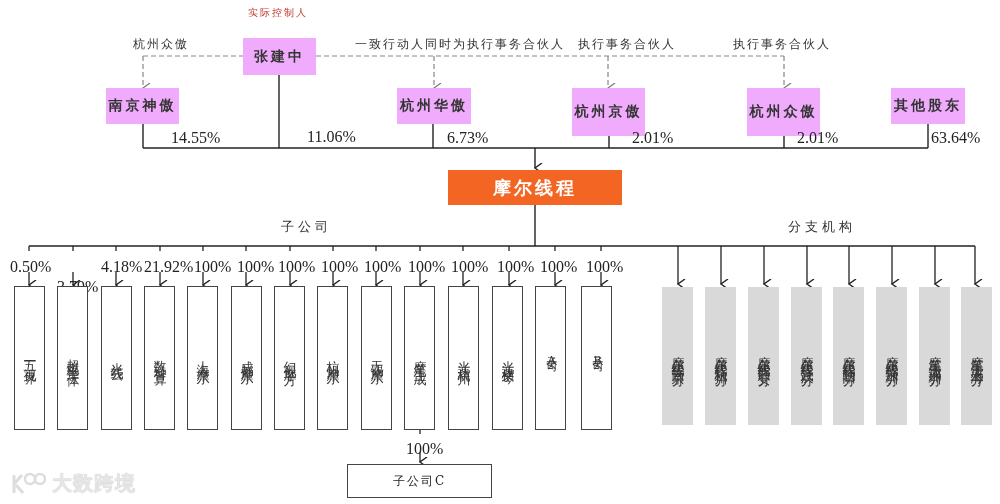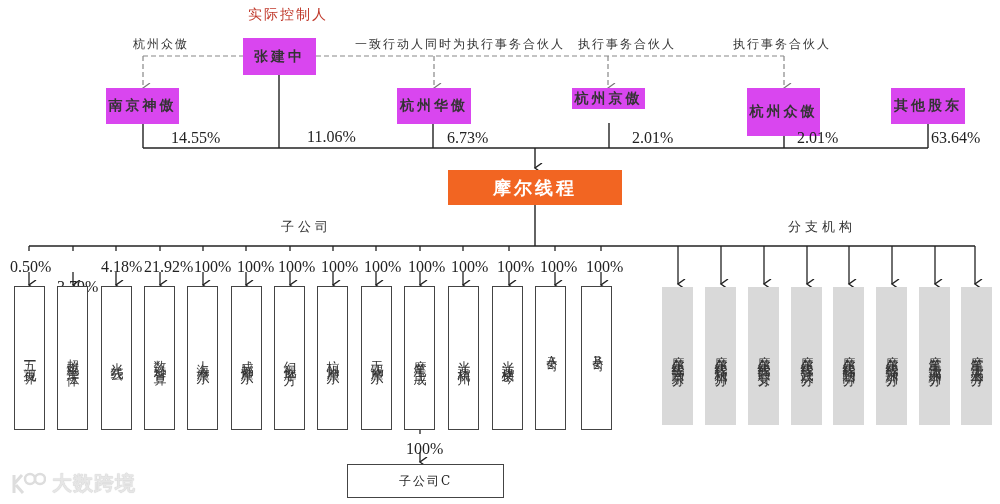--- a/index.html
+++ b/index.html
@@ -1,21 +1,21 @@
 <!DOCTYPE html>
 <html><head>
 <meta charset="utf-8">
 <style>
   html, body { margin:0; padding:0; background:#ffffff; }
   body { width:1000px; height:504px; position:relative; overflow:hidden;
          font-family: "DejaVu Serif", "Liberation Serif", serif; color:#222; }
   .abs { position:absolute; }
-  .title-red { color:#c0392b; font-size:14px; letter-spacing:2px; }
+  .title-red { color:#c0392b; font-size:10px; letter-spacing:2px; }
   .rel-label { font-size:12px; letter-spacing:2px; color:#333; white-space:nowrap; }
-  .gray-box { background:#d946ef; font-size:14px; letter-spacing:3px; display:flex;
+  .gray-box { background:#f0abfc; font-size:14px; letter-spacing:3px; display:flex;
               align-items:center; justify-content:center; font-weight:bold; color:#333; }
   .pct { font-size:16px; color:#222; white-space:nowrap; font-family:"Liberation Serif", serif; }
   .main-box { background:#f26522; color:#fff; font-size:18px; font-weight:bold; letter-spacing:3px;
               display:flex; align-items:center; justify-content:center;text-align:center; }
   .section-label { font-size:13px; letter-spacing:4px; color:#333; }
   .sub-box { border:1.3px solid #444; background:#fff; box-sizing:border-box;
              display:flex; align-items:center; justify-content:center; }
   .vtext { writing-mode:vertical-rl; text-orientation:upright; font-size:13px; letter-spacing:4px; color:#333; }
   .vtext-sm { writing-mode:vertical-rl; text-orientation:upright; font-size:11px; letter-spacing:2px; color:#333; }
   .branch-box { background:#d9d9d9; display:flex; align-items:center; justify-content:center; box-sizing:border-box; }
@@ -117,21 +117,21 @@
 <div class="abs gray-box" style="left:243px; top:38px; width:73px; height:37px;">
   <span>张建中</span>
 </div>
 
 <div class="abs gray-box" style="left:106px; top:88px; width:73px; height:36px;">
   <span>南京神傲</span>
 </div>
 <div class="abs gray-box" style="left:397px; top:88px; width:74px; height:36px;">
   <span>杭州华傲</span>
 </div>
-<div class="abs gray-box" style="left:572px; top:88px; width:73px; height:21px;text-align:right;">
+<div class="abs gray-box" style="left:572px; top:88px; width:73px; height:48px;text-align:right;">
   <span>杭州京傲</span>
 </div>
 <div class="abs gray-box" style="left:747px; top:88px; width:73px; height:48px;text-align:center;">
   <span>杭州众傲</span>
 </div>
 <div class="abs gray-box" style="left:891px; top:88px; width:74px; height:36px;">
   <span>其他股东</span>
 </div>
 
 <div class="abs pct" style="left:171px; top:129px;">14.55%</div>
@@ -200,21 +200,21 @@
     <span class="vtext">光速横琴</span>
   </div>
 <div class="abs sub-box" style="left:535px; top:286px; width:31px; height:144px;">
     <span class="vtext-sm">子公司A</span>
   </div>
 <div class="abs sub-box" style="left:581px; top:286px; width:31px; height:144px;">
     <span class="vtext-sm">子公司B</span>
   </div>
 
 <div class="abs pct" style="left:406px; top:440px;">100%</div>
-<div class="abs c-box" style="left:347px; top:464px; width:157px; height:34px;">
+<div class="abs c-box" style="left:347px; top:464px; width:145px; height:34px;">
   <span>子公司C</span>
 </div>
 
 <div class="abs branch-box" style="left:662px; top:287px; width:31px; height:138px;">
     <span class="vtext" style="letter-spacing:3px">摩尔线程南京分</span>
   </div>
 <div class="abs branch-box" style="left:705px; top:287px; width:31px; height:138px;">
     <span class="vtext" style="letter-spacing:3px">摩尔线程杭州分</span>
   </div>
 <div class="abs branch-box" style="left:748px; top:287px; width:31px; height:138px;">

